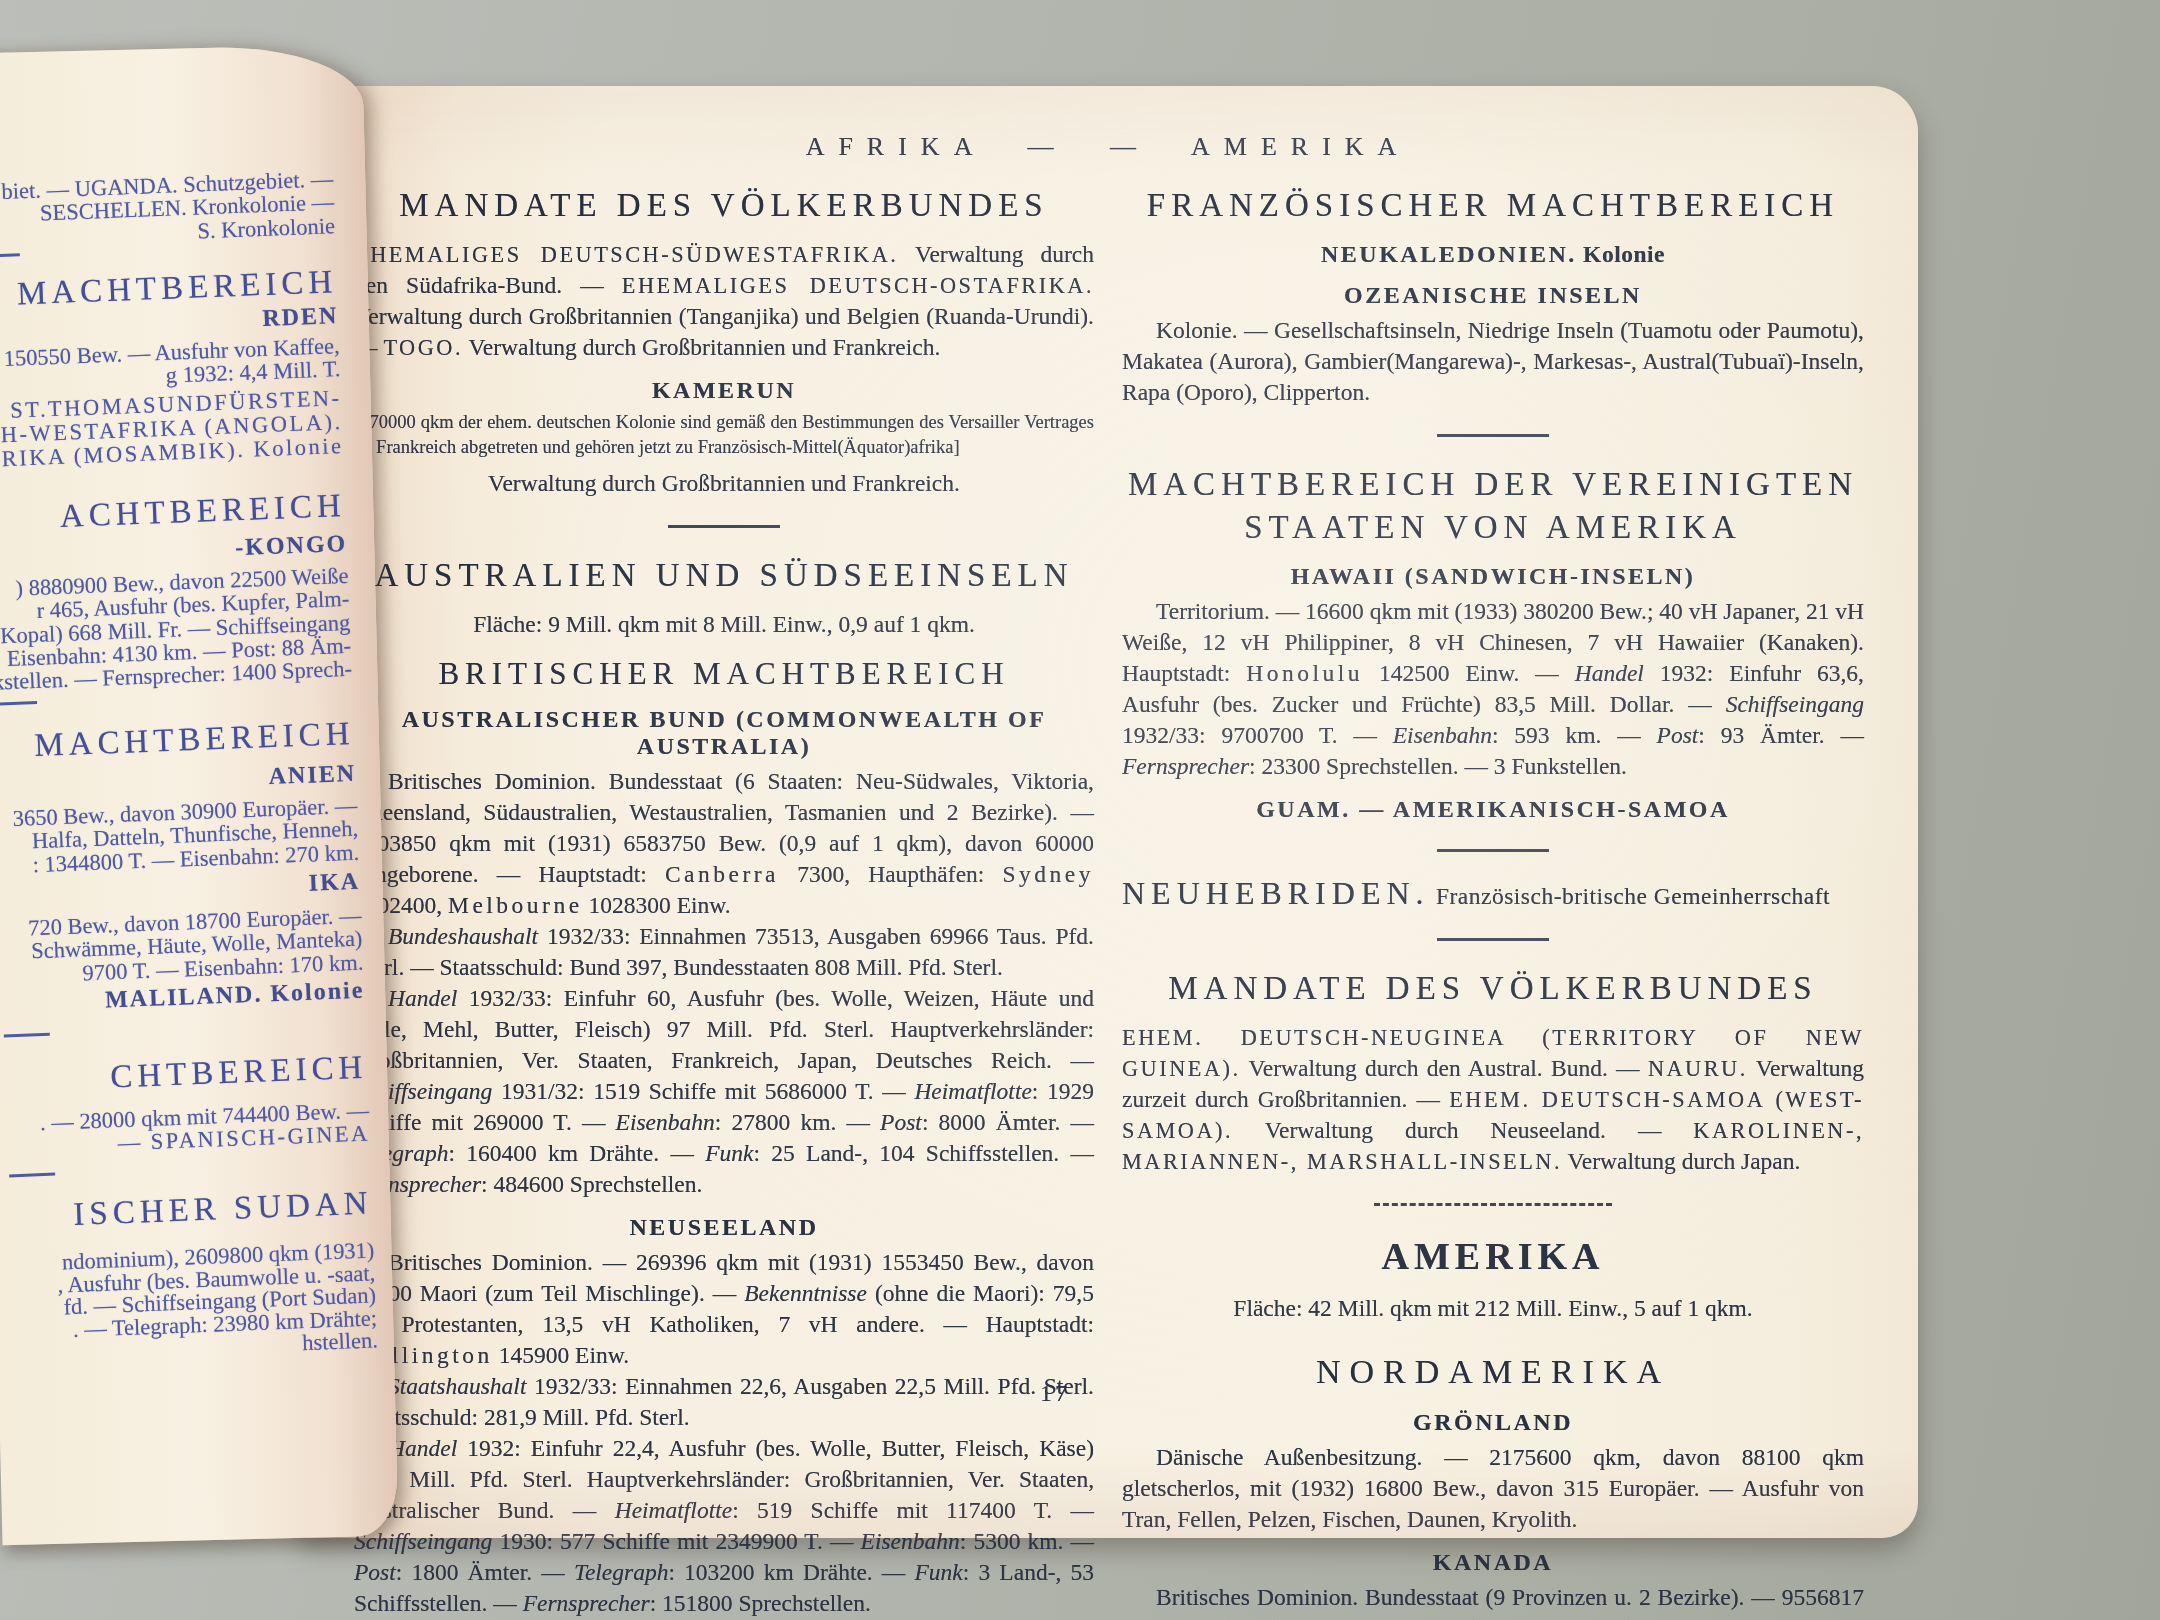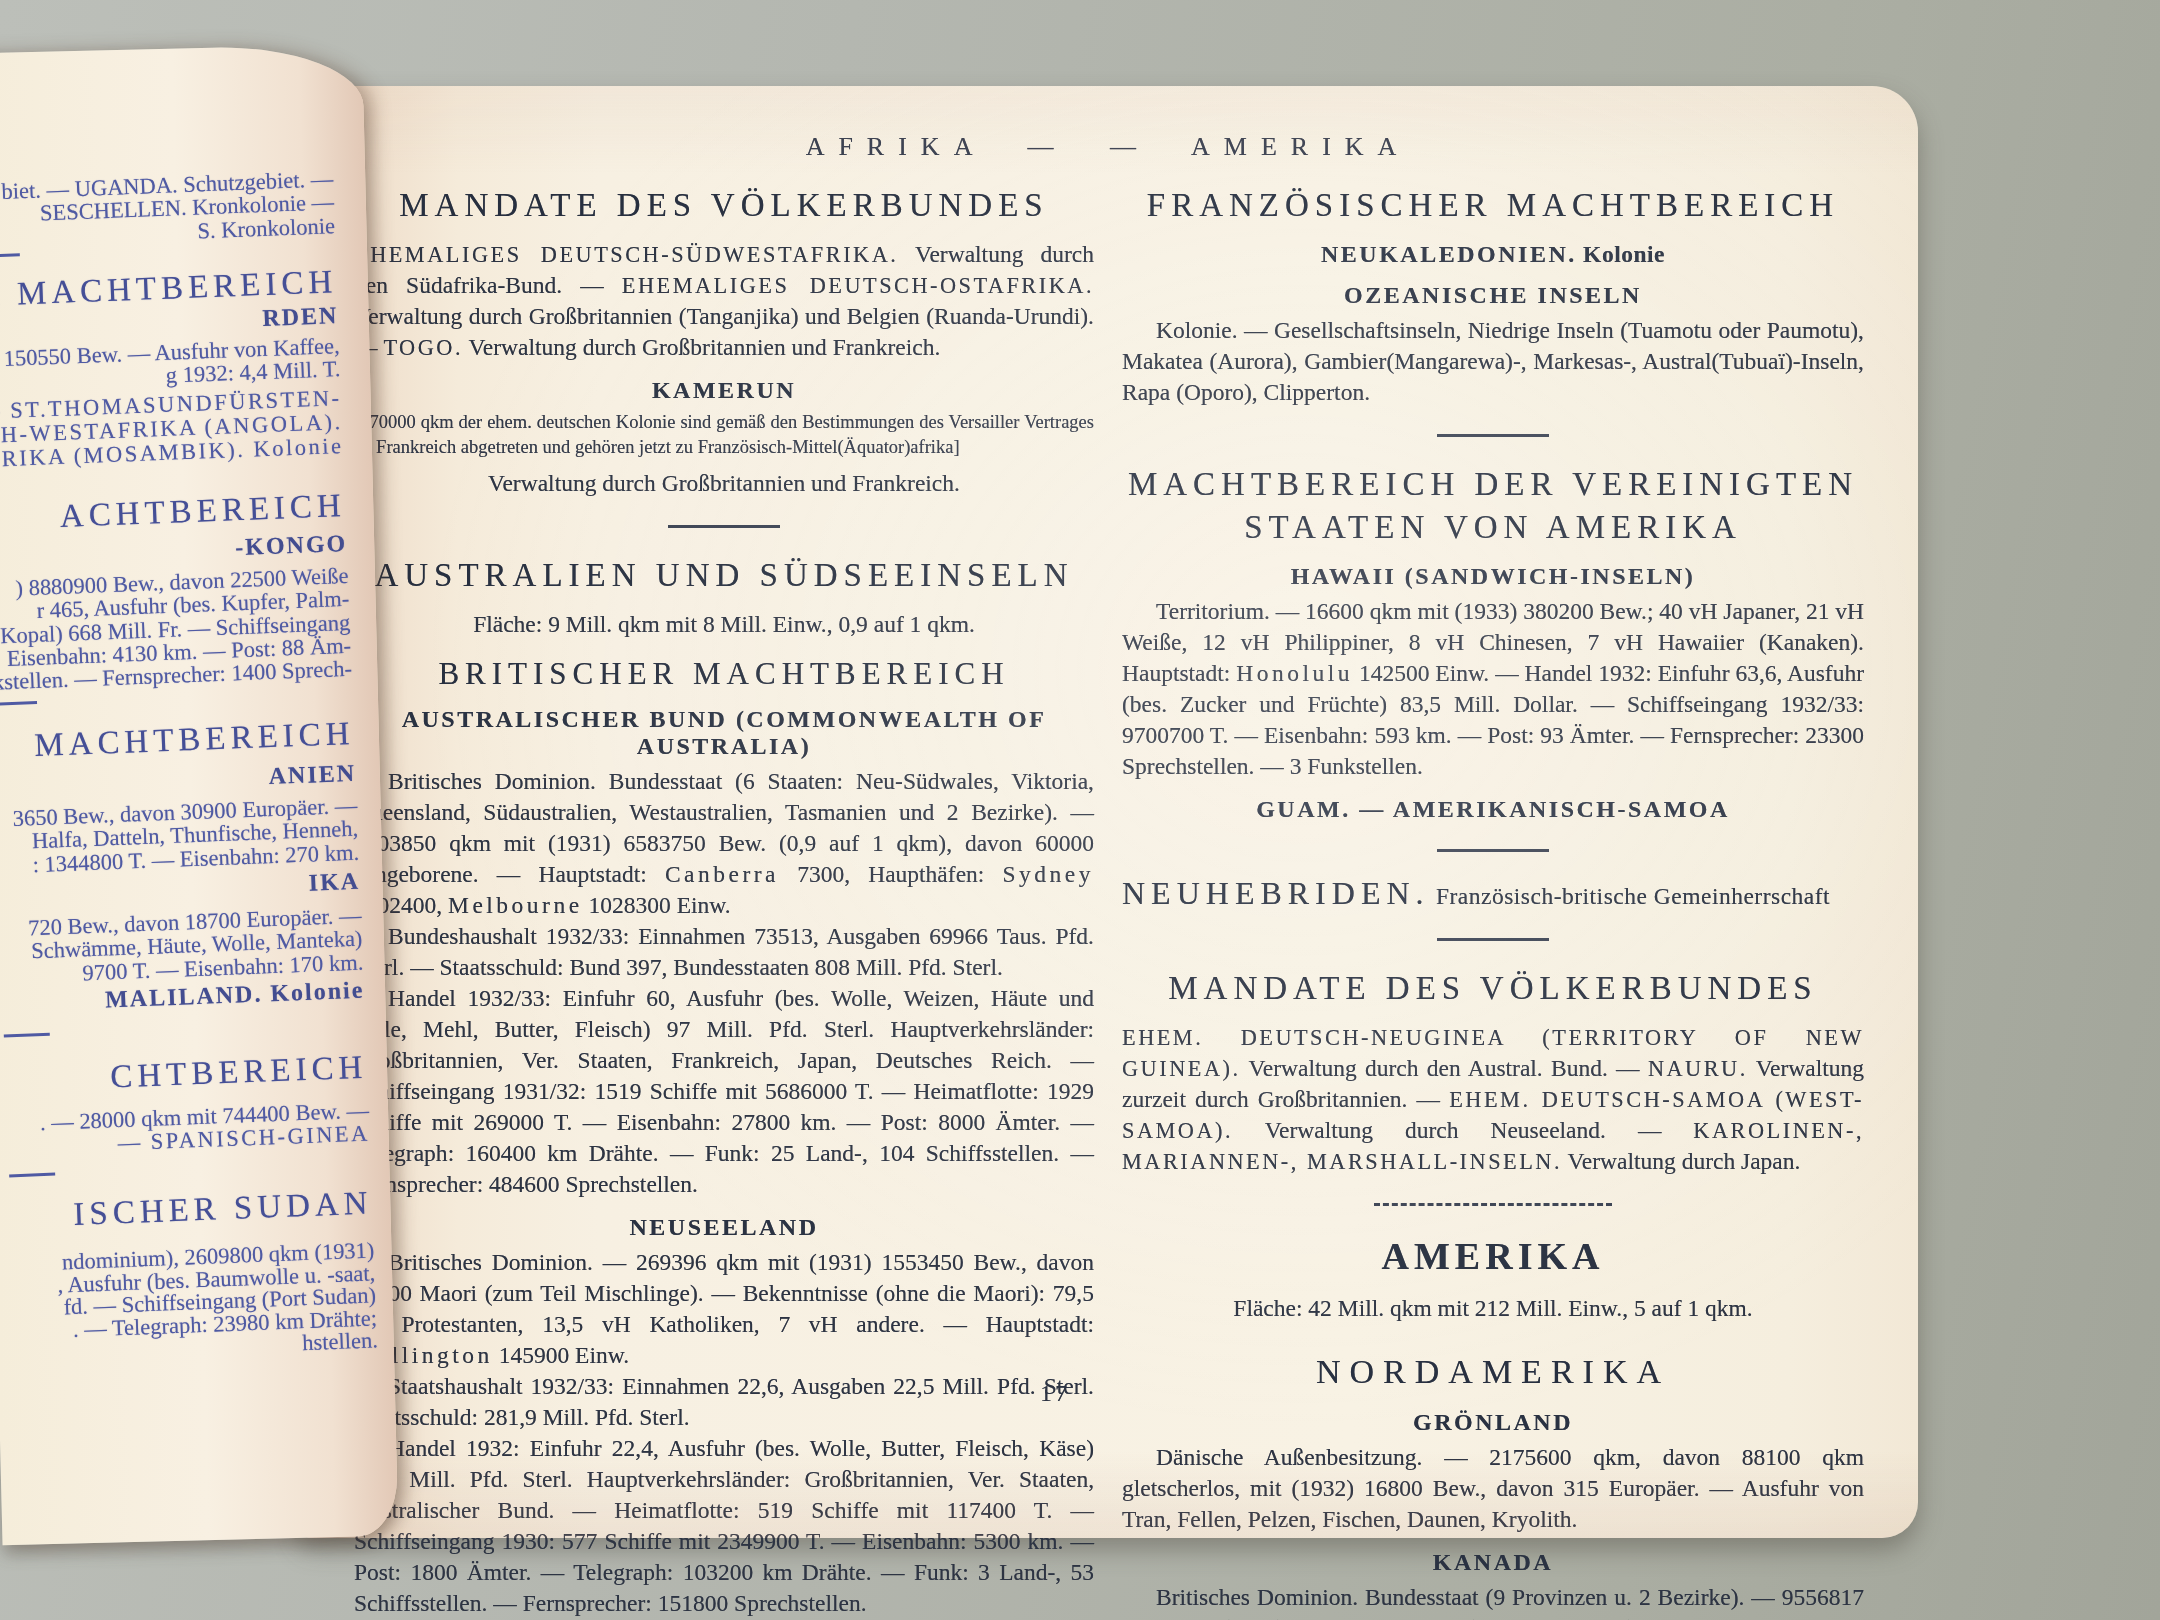--- a/index.html
+++ b/index.html
@@ -64,21 +64,21 @@
   .sub{font-size:24px;font-weight:bold;letter-spacing:2.5px;text-align:center;margin:14px 0 6px;color:#2a3242;}
   .p{font-size:23.5px;line-height:31px;text-align:justify;margin:0;}
   .p.indent{text-indent:34px;}
   .pc{font-size:23.5px;line-height:31px;text-align:center;margin:4px 0 6px;}
   .note{font-size:18.5px;line-height:25px;text-align:justify;margin:2px 0 8px;color:#323949;}
   .rule{width:112px;border-top:3px solid #394050;margin:26px auto 22px;}
   .rule.wide{width:238px;border-top-style:dashed;}
   .hmix{margin:12px 0 10px;text-align:left;line-height:1.2;color:#272f3f;}
   .seg-hcaps{font-size:32px;letter-spacing:6px;}
   .seg-rest2{font-size:23.5px;letter-spacing:.5px;}
-  .seg-i{}
+  .seg-i{font-style:italic;}
   .seg-caps{letter-spacing:2.5px;font-size:.95em;}
   .seg-sp{letter-spacing:3.5px;}
   .sub .seg-caps{letter-spacing:2.5px;font-size:1em;}
   .sub .seg-rest{font-weight:bold;letter-spacing:.5px;font-size:23.5px;}
   .page-number{position:absolute;left:742px;top:1294px;font-size:24px;letter-spacing:3px;color:#2d3443;}
 </style>
 </head>
 <body>
 
 <div class="desk"></div>

